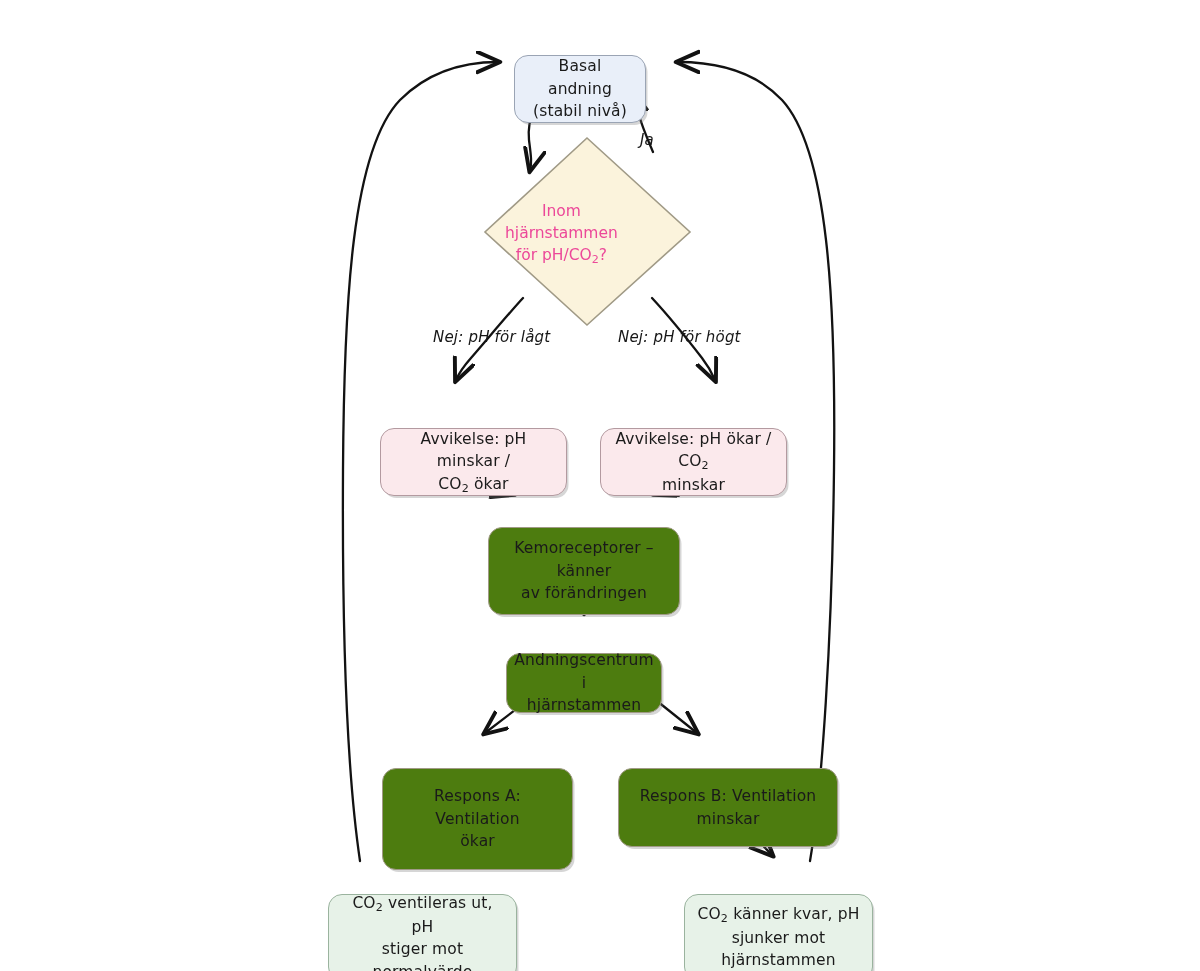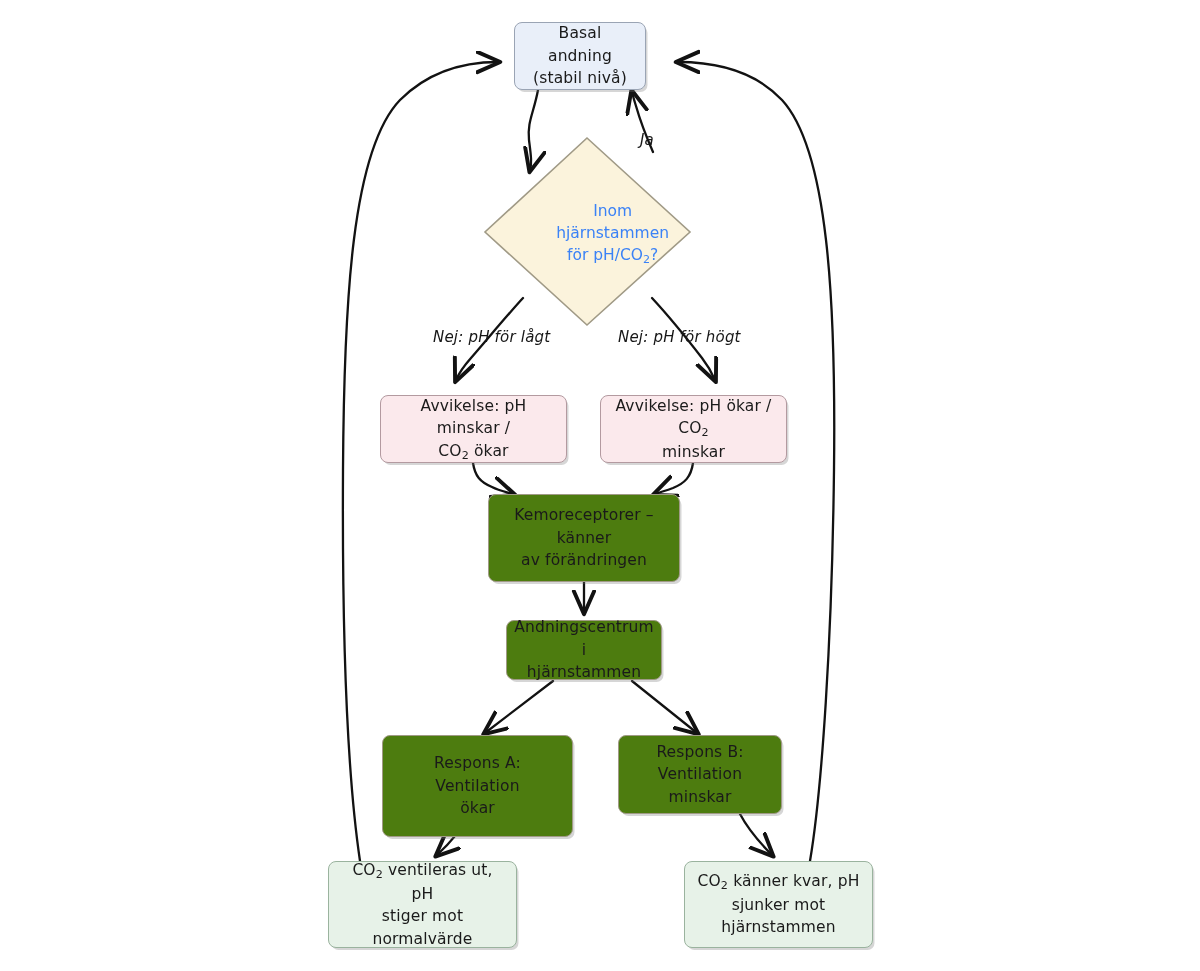--- a/index.html
+++ b/index.html
@@ -32,36 +32,37 @@
     text-align: center;
     line-height: 1.45;
     color: #1a1a1a;
     font-size: 15.5px;
     letter-spacing: 0.15px;
     padding: 4px 10px;
   }
   .node .txt { display: block; }
   .rect {
     border: 1.6px solid #9a9a9a;
-    border-radius: 8px;
+    border-radius: 14px;
     box-shadow: 2.5px 3px 0 -1px rgba(120,120,120,0.30);
+    margin-top: 33px;
   }
   .n-blue   { background: #e9eff9; border-color: #9aa4b4; }
   .n-yellow { background: #4d7c0f; border-color: #a09a86; }
   .n-pink   { background: #fbe9ec; border-color: #b39aa0; }
   .n-green  { background: #e7f2e8; border-color: #9ab39e; }
   .diamond-label {
     position: absolute;
     display: flex;
     align-items: center;
-    justify-content: flex-end;
+    justify-content: flex-start;
     text-align: center;
     font-size: 15.5px;
     line-height: 1.45;
-    color: #3b82f6;
+    color: #ec4899;
   }
   .edge-label {
     position: absolute;
     font-size: 15px;
     color: #171717;
     white-space: nowrap;
     font-style: italic;
     letter-spacing: 0.2px;
   }
   sub { font-size: 0.72em; vertical-align: -0.25em; }
@@ -154,21 +155,21 @@
     </span>
   </div>
 
   <div class="node rect n-yellow" style="left:382px; top:735px; width:191px; height:102px;">
     <span class="txt">
       <span>Respons A: Ventilation</span><br>
       <span>ökar</span>
     </span>
   </div>
 
-  <div class="node rect n-yellow" style="left:618px; top:735px; width:164px; height:79px;">
+  <div class="node rect n-yellow" style="left:618px; top:735px; width:220px; height:79px;">
     <span class="txt">
       <span>Respons B: Ventilation</span><br>
       <span>minskar</span>
     </span>
   </div>
 
   <div class="node rect n-green" style="left:328px; top:861px; width:189px; height:87px;">
     <span class="txt">
       <span>CO</span><sub>2</sub><span> ventileras ut, pH</span><br>
       <span>stiger mot normalvärde</span>

